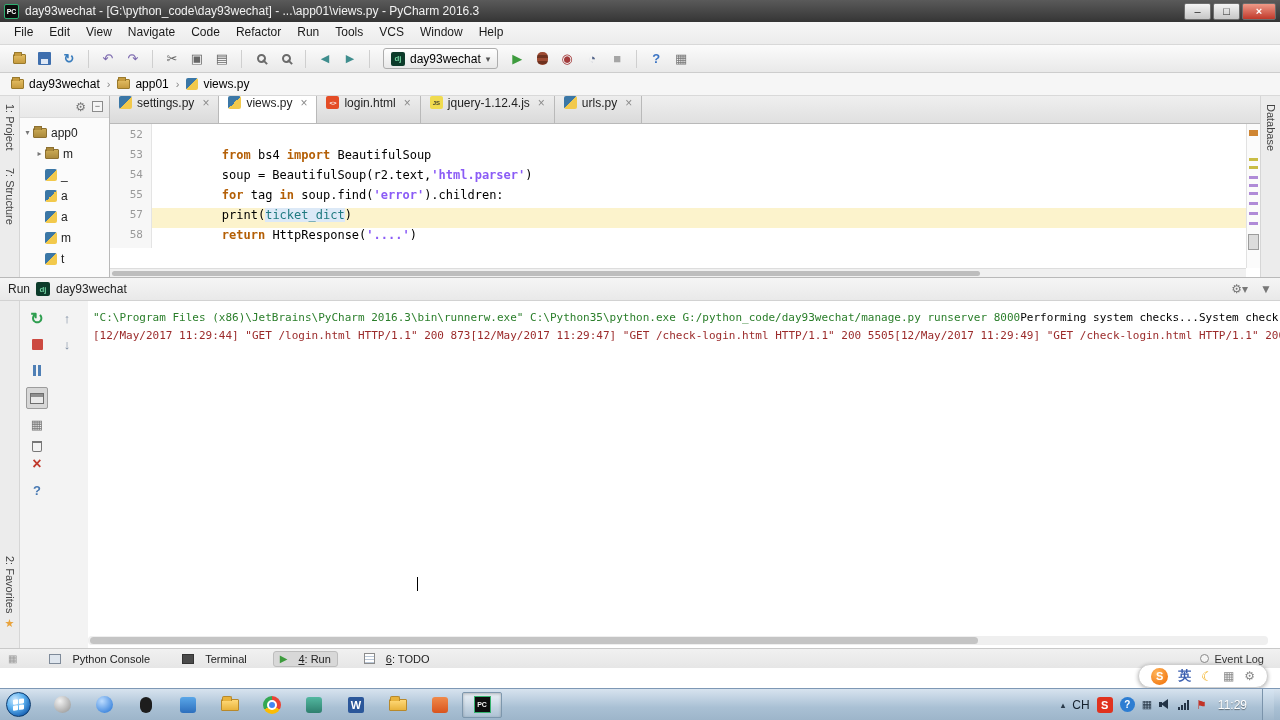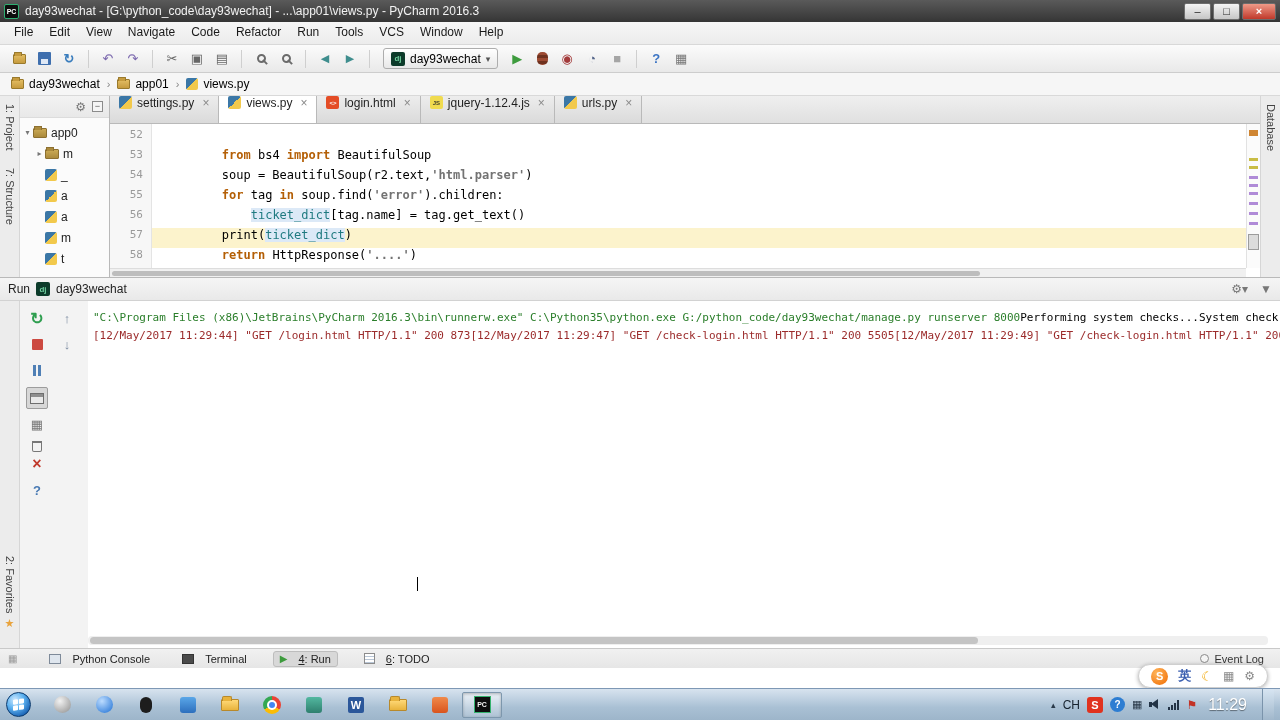--- a/index.html
+++ b/index.html
@@ -107,21 +107,21 @@
 
   .codewrap { position:absolute; left:0; top:28px; right:14px; bottom:9px; overflow:hidden; }
   #code { margin-top:-16px; }
   .crow { display:flex; height:20px; line-height:20px;justify-content:center; }
   .lnum { width:42px; flex:none; text-align:right; padding-right:8px; color:#9a9a9a;
     font:11px "DejaVu Sans Mono",monospace; background:#f7f7f7; border-right:1px solid #e4e4e4; }
   .ctext { flex:1; font:12px "DejaVu Sans Mono",monospace; white-space:pre; padding-left:12px; color:#000; }
   .crow.current .ctext { background:#fcf3cc; }
   .tk-p { color:#000; }
   .tk-k { color:#b45f06; font-weight:bold; }
-  .tk-s { color:#737373; font-weight:bold; }
+  .tk-s { color:#8b5cf6; font-weight:bold; }
   .tk-v { color:#1f7a80; background:#dce9f7; }
 
   .estripe { position:absolute; right:0; top:28px; bottom:9px; width:14px; background:#fbfbfb;
     border-left:1px solid #e2e2e2; }
   .emark { position:absolute; left:2px; width:9px; }
   .ehscroll { position:absolute; left:0; right:14px; bottom:0; height:9px; background:#f0f0f0;
     border-top:1px solid #ddd; }
   .ehscroll .thumb { position:absolute; left:2px; top:2px; width:868px; height:5px;
     background:#bdbdbd; border-radius:3px; }
 
@@ -227,21 +227,21 @@
     font-size:10px; font-weight:bold; display:flex; align-items:center; justify-content:center; }
   .tray-kb { font-size:11px; color:#2a3a4a; }
   .spk { width:12px; height:11px; position:relative; }
   .spk::before { content:''; position:absolute; left:0; top:3px; width:3px; height:5px; background:#223346; }
   .spk::after { content:''; position:absolute; left:2px; top:0; border-top:5.5px solid transparent;
     border-bottom:5.5px solid transparent; border-right:7px solid #223346; }
   .net { display:flex; align-items:flex-end; gap:1px; height:10px; }
   .net i { width:2px; background:#223346; display:block; }
   .net i:nth-child(1){height:3px} .net i:nth-child(2){height:5px} .net i:nth-child(3){height:7px} .net i:nth-child(4){height:10px}
   .tray-flag { color:#c23327; font-size:12px; }
-  .clock { color:#fff; text-shadow:0 1px 1px rgba(0,0,0,.45); font-size:16px; margin:0 4px; }
+  .clock { color:#fff; text-shadow:0 1px 1px rgba(0,0,0,.45); font-size:12px; margin:0 4px; }
   .show-desktop { width:12px; height:32px; margin-left:4px; border-left:1px solid #7a93ab;
     background:linear-gradient(#d7e5f2,#9fb6ca); }
 </style>
 </head>
 <body>
 
 <div class="screen">
 
   <div id="titlebar">
     <span class="app-icon">PC</span>
@@ -419,24 +419,20 @@
               <span class="lnum">53</span>
               <span class="ctext"><span class="tk-p">        </span><span class="tk-k">from</span><span class="tk-p"> bs4 </span><span class="tk-k">import</span><span class="tk-p"> BeautifulSoup</span></span>
             </span>
             <span class="crow">
               <span class="lnum">54</span>
               <span class="ctext"><span class="tk-p">        soup = BeautifulSoup(r2.text,</span><span class="tk-s">'html.parser'</span><span class="tk-p">)</span></span>
             </span>
             <span class="crow">
               <span class="lnum">55</span>
               <span class="ctext"><span class="tk-p">        </span><span class="tk-k">for</span><span class="tk-p"> tag </span><span class="tk-k">in</span><span class="tk-p"> soup.find(</span><span class="tk-s">'error'</span><span class="tk-p">).children:</span></span>
-            </span>
-            <span class="crow">
-              <span class="lnum">56</span>
-              <span class="ctext"><span class="tk-p">            </span><span class="tk-v">ticket_dict</span><span class="tk-p">[tag.name] = tag.get_text()</span></span>
             </span>
             <span class="crow current">
               <span class="lnum">57</span>
               <span class="ctext"><span class="tk-p">        print(</span><span class="tk-v">ticket_dict</span><span class="tk-p">)</span></span>
             </span>
             <span class="crow">
               <span class="lnum">58</span>
               <span class="ctext"><span class="tk-p">        </span><span class="tk-k">return</span><span class="tk-p"> HttpResponse(</span><span class="tk-s">'....'</span><span class="tk-p">)</span></span>
             </span>
           </div>

